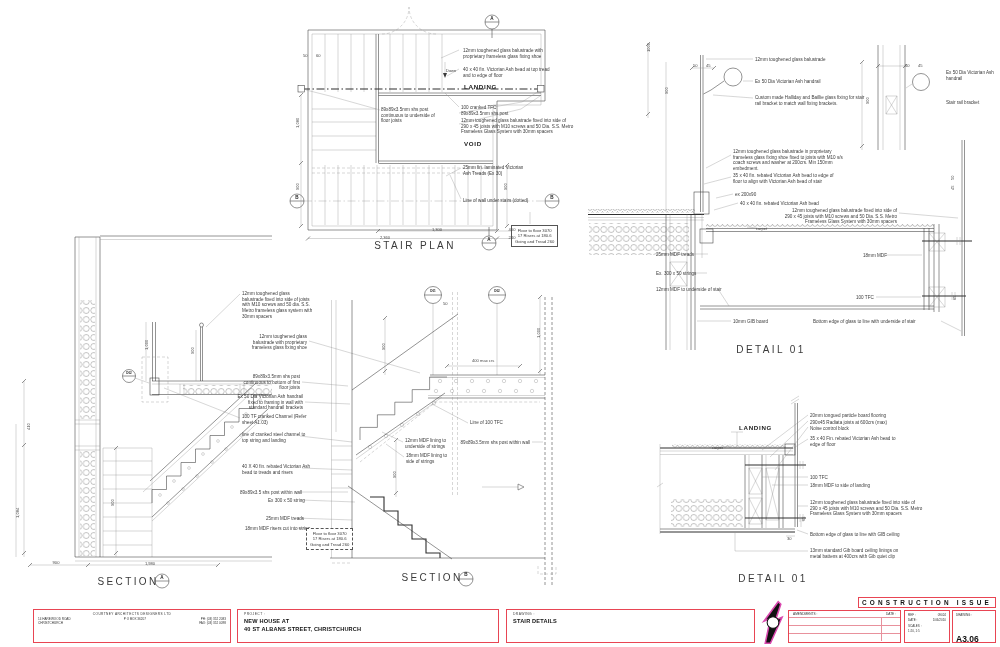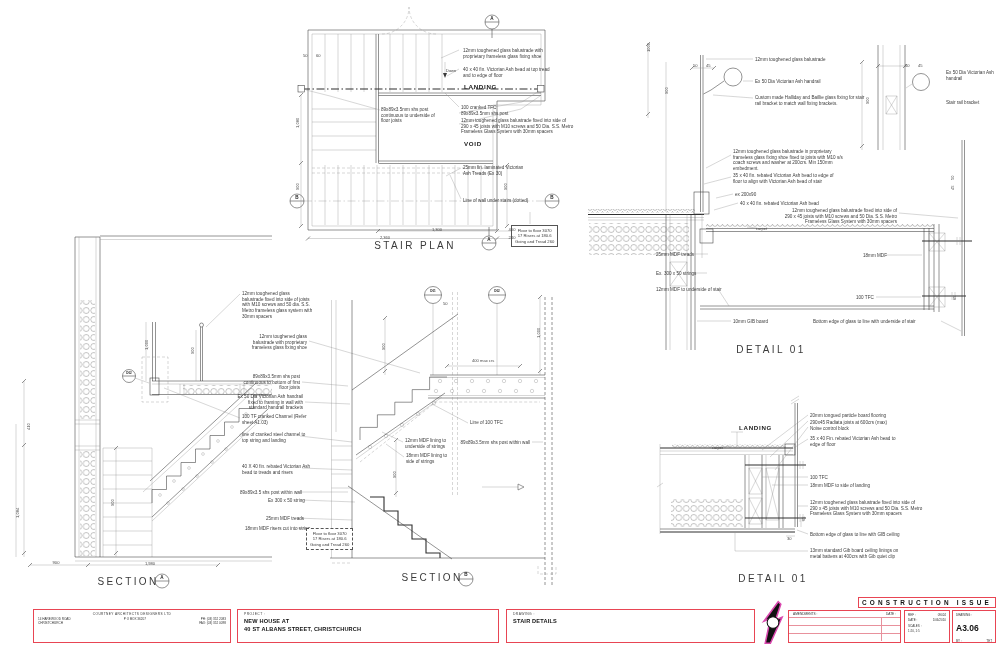--- a/index.html
+++ b/index.html
@@ -35,21 +35,21 @@
   .tb-draw{left:506px;top:609px;width:249px;height:34px;padding:2px 6px;}
   .tb-label{font-size:3.4px;color:#444;letter-spacing:.4px;}
   .tb-strong{font-size:5.6px;font-weight:bold;color:#111;margin-top:2px;letter-spacing:.2px;}
   .tb-amend{left:788px;top:610px;width:113px;height:33px;}
   .amend-head{display:flex;justify-content:space-between;font-size:3.2px;color:#333;padding:1px 4px;}
   .amend-row{border-top:.5px solid #e8919c;height:7px;position:relative;}
   .amend-div{position:absolute;right:18px;top:0;bottom:0;border-left:.5px solid #e8919c;}
   .tb-ref{left:904px;top:610px;width:46px;height:33px;font-size:3px;color:#333;padding:1.5px 3px;}
   .tb-ref .row{display:flex;justify-content:space-between;margin-bottom:1.6px;}
   .tb-no{left:952px;top:610px;width:44px;height:33px;font-size:3px;color:#333;padding:1.5px 3px;}
-  .dno{font-size:8.5px;font-weight:bold;color:#111;margin:6px 0;}
+  .dno{font-size:8.5px;font-weight:bold;color:#111;margin:17px 0;}
   .tb-banner{left:858px;top:597px;width:138px;height:11px;display:flex;align-items:center;justify-content:center;
              font-size:6.4px;font-weight:bold;letter-spacing:3.2px;color:#111;}
   .bolt{position:absolute;}
 </style>
 </head>
 <body>
 
 <div class="sheet">
 
 <svg class="art" width="1000" height="647" viewBox="0 0 1000 647">

